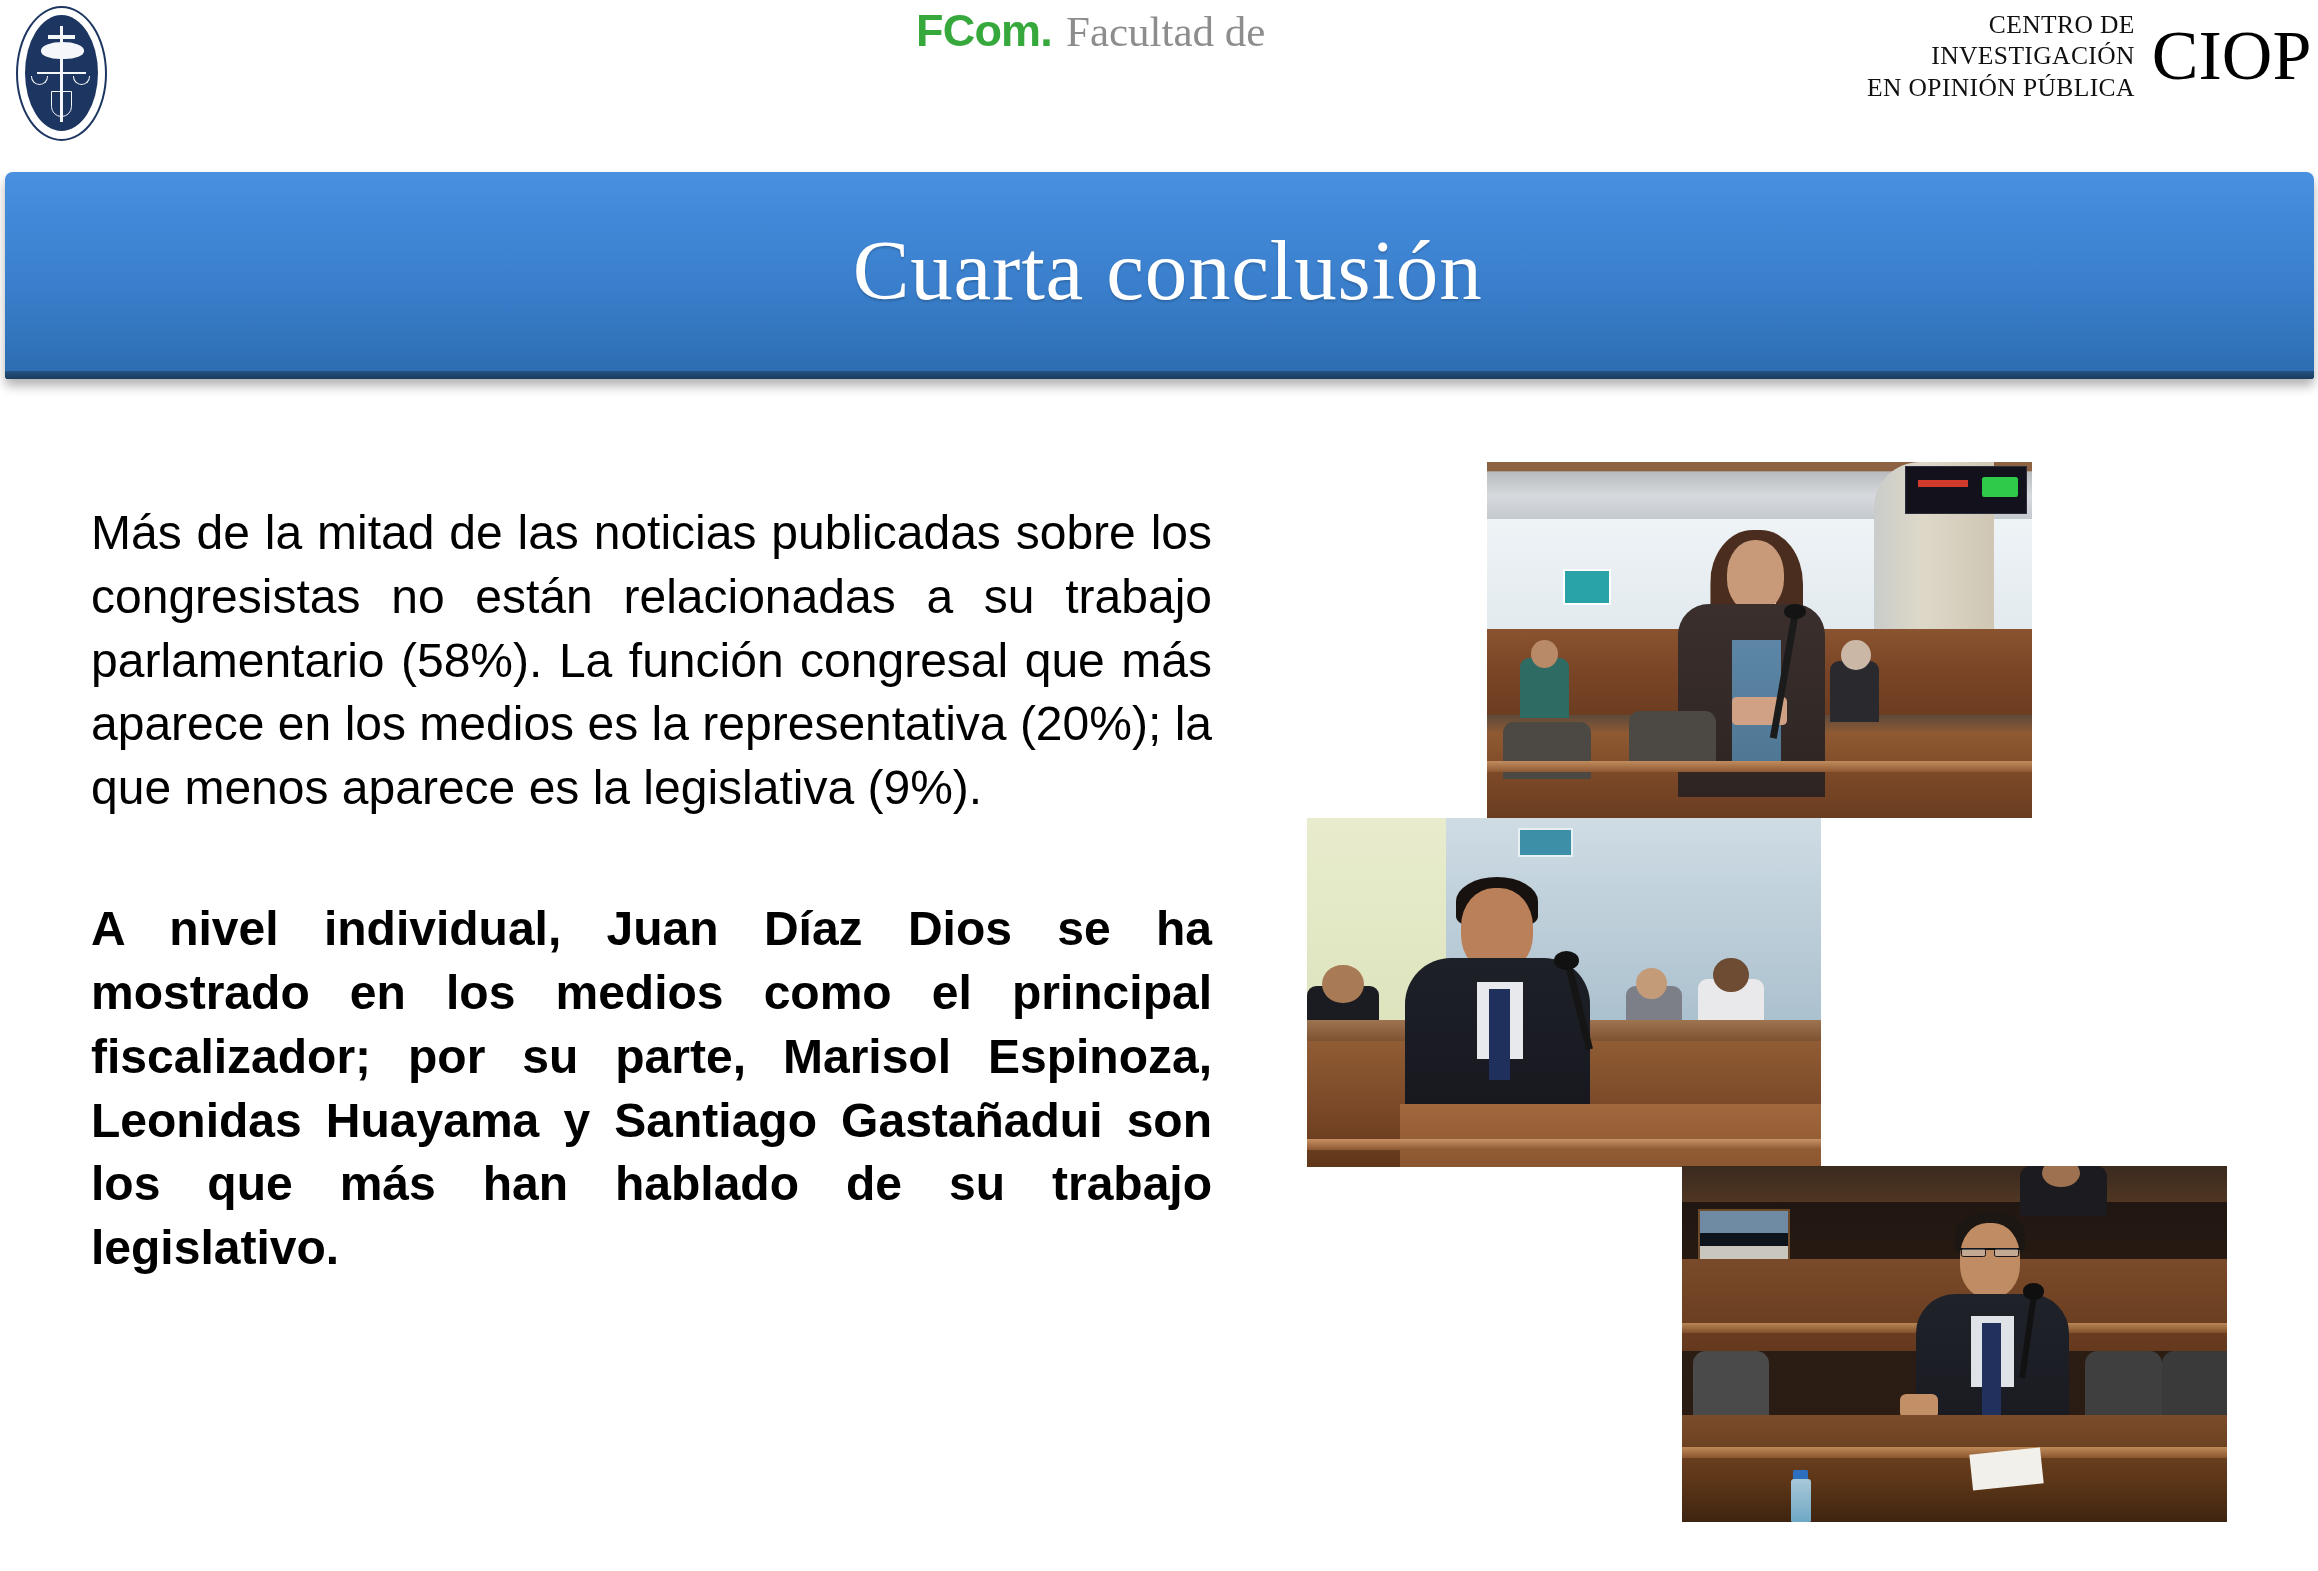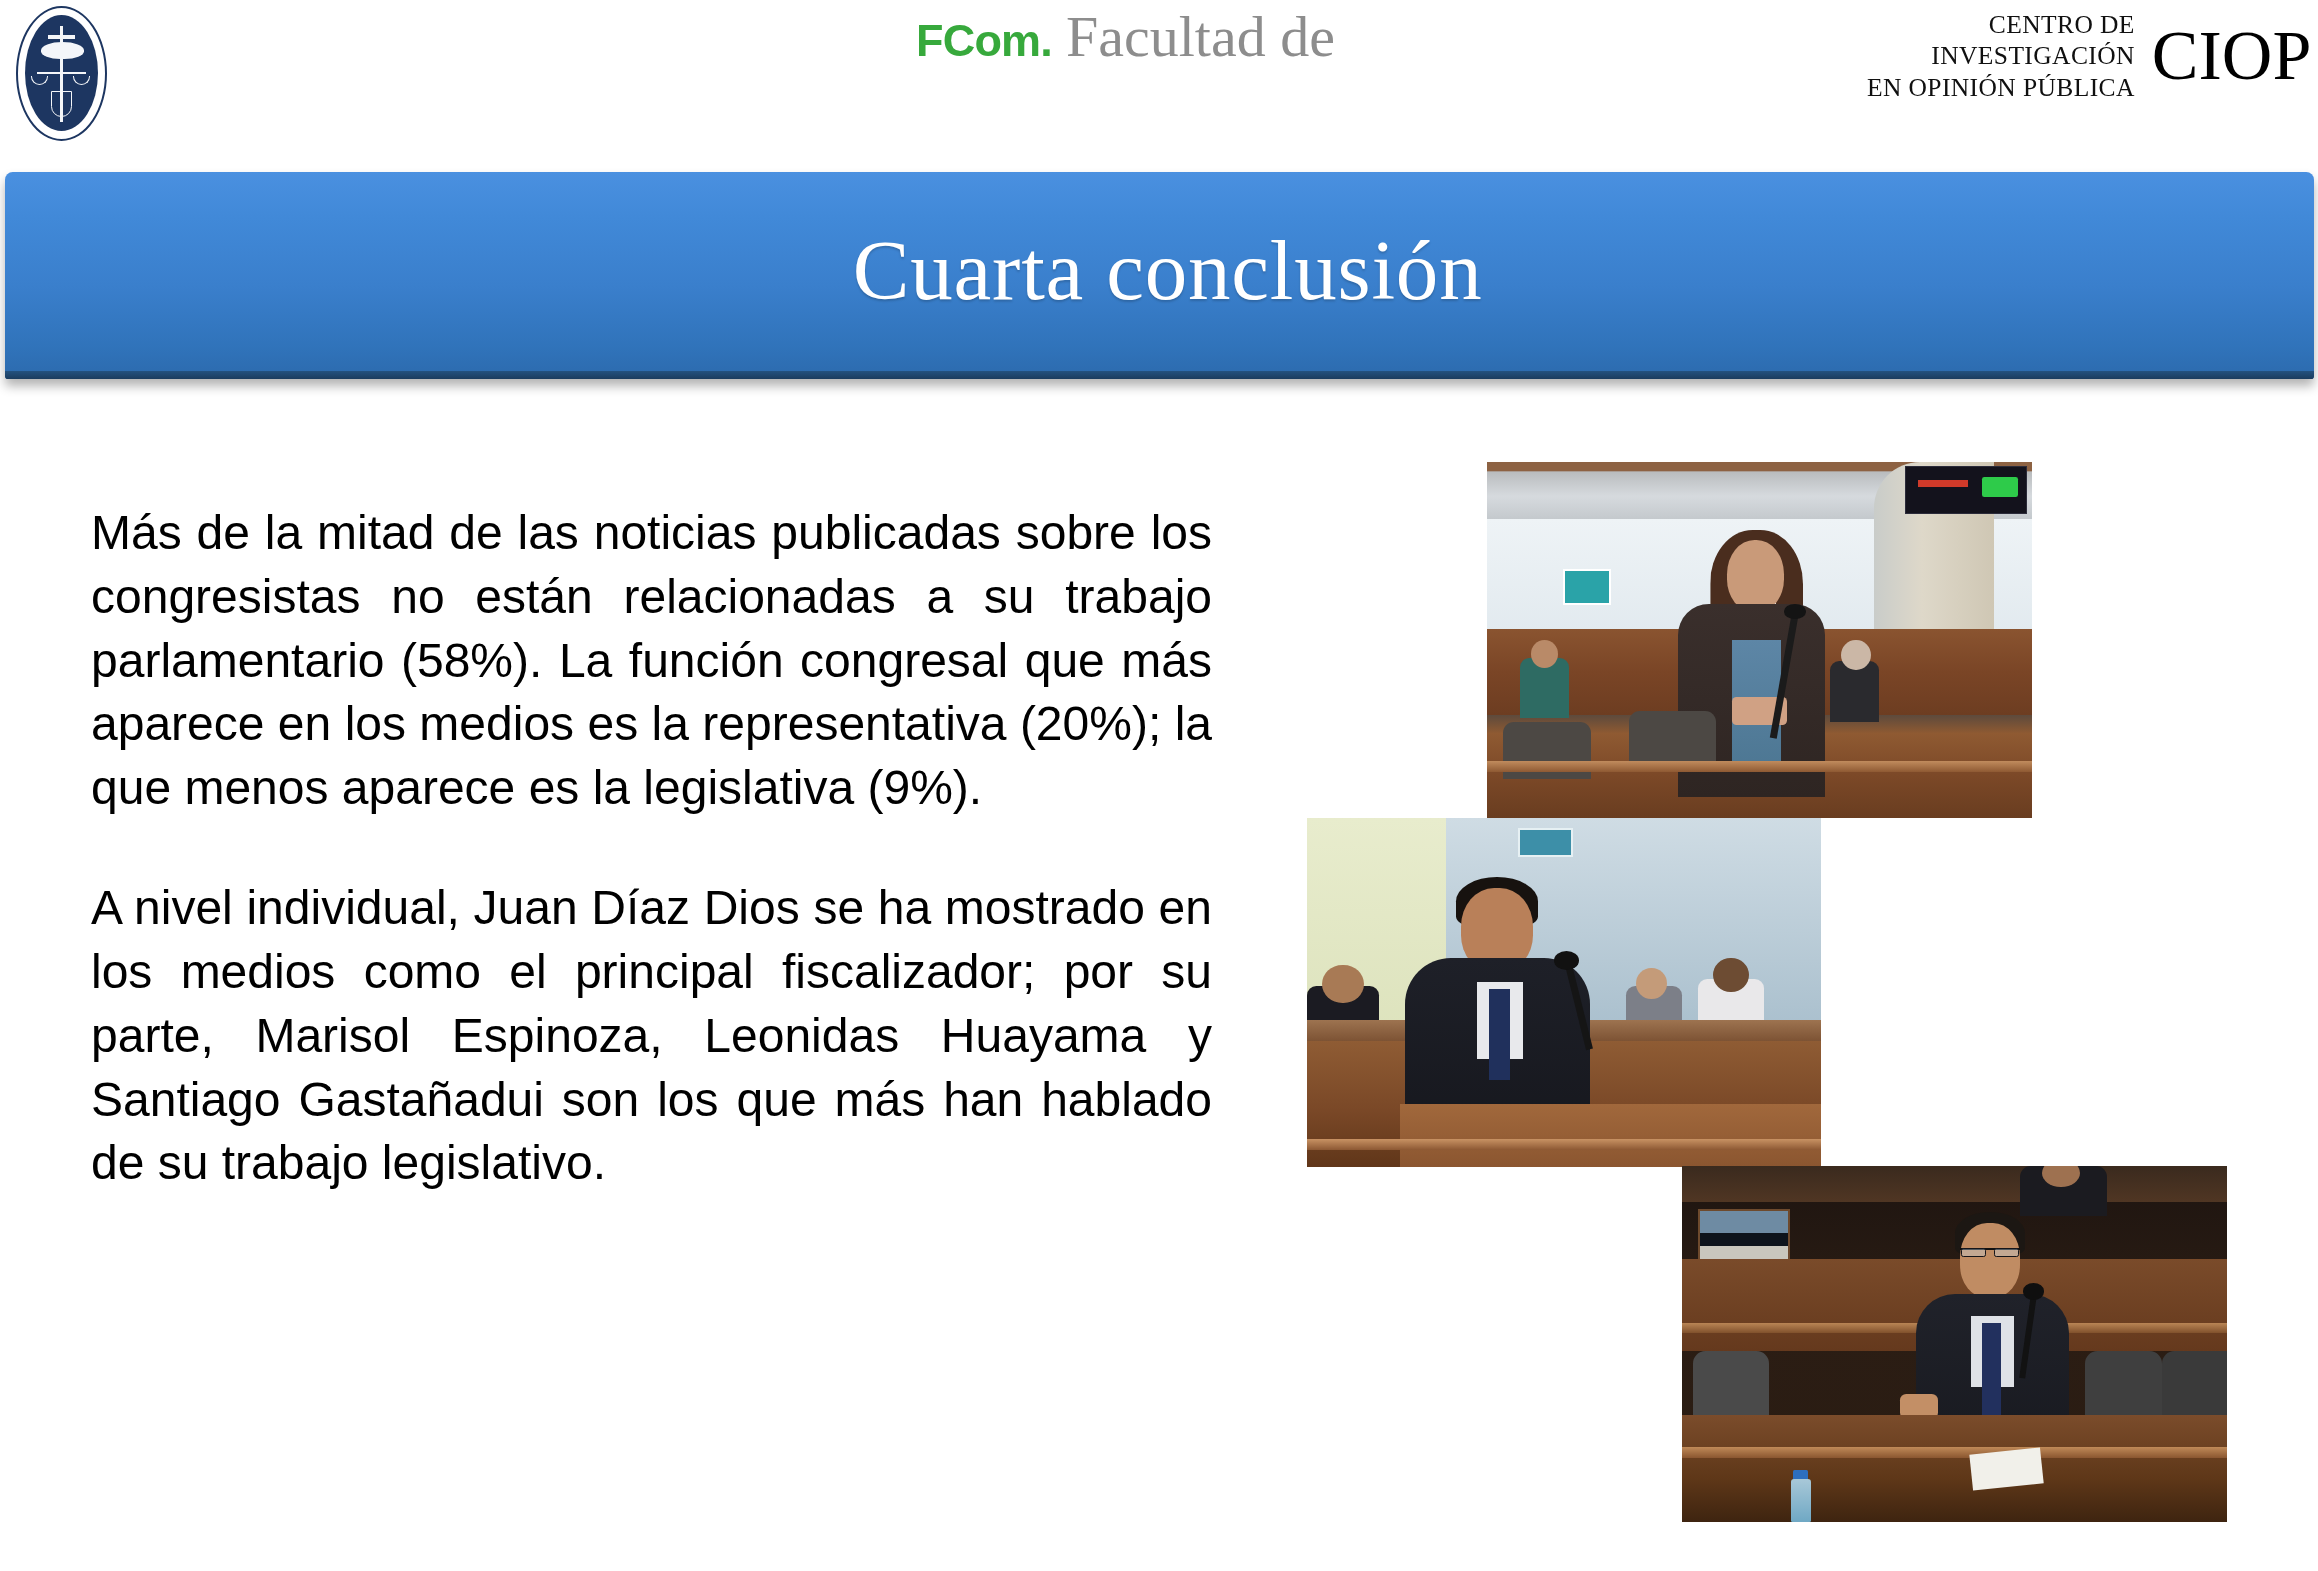--- a/index.html
+++ b/index.html
@@ -125,21 +125,21 @@
   #fcom-row1 { display: flex; align-items: baseline; gap: 14px; }
   #fcom-mark {
     font-family: "Liberation Sans", sans-serif;
     font-weight: bold;
     font-size: 45px;
     color: #37a93c;
     letter-spacing: -0.8px;
   }
   #fcom-sub {
     font-family: "Liberation Serif", serif;
-    font-size: 58px;
+    font-size: 43px;
     color: #8d8d8d;
   }
   #fcom-main {
     font-family: "Liberation Serif", serif;
     font-size: 56px;
     color: #151515;
     margin-top: 1.5px;
     letter-spacing: 0px;
   }
 
@@ -212,21 +212,21 @@
   }
   .para {
     font-family: "Liberation Sans", sans-serif;
     font-size: 48px;
     line-height: 1.33;
     color: #000000;
     text-align: justify;
     text-justify: inter-word;
     margin: 0;
   }
-  .para + .para { margin-top: 56px; }
+  .para + .para { margin-top: 77px; font-weight: bold; }
 
   
   .photo {
     position: absolute;
     overflow: hidden;
     background: #d9d4c8;
   }
   
   #photo-1 { left: 1487px; top: 462px; width: 545px; height: 356px; }
   #photo-1 .ceiling {

